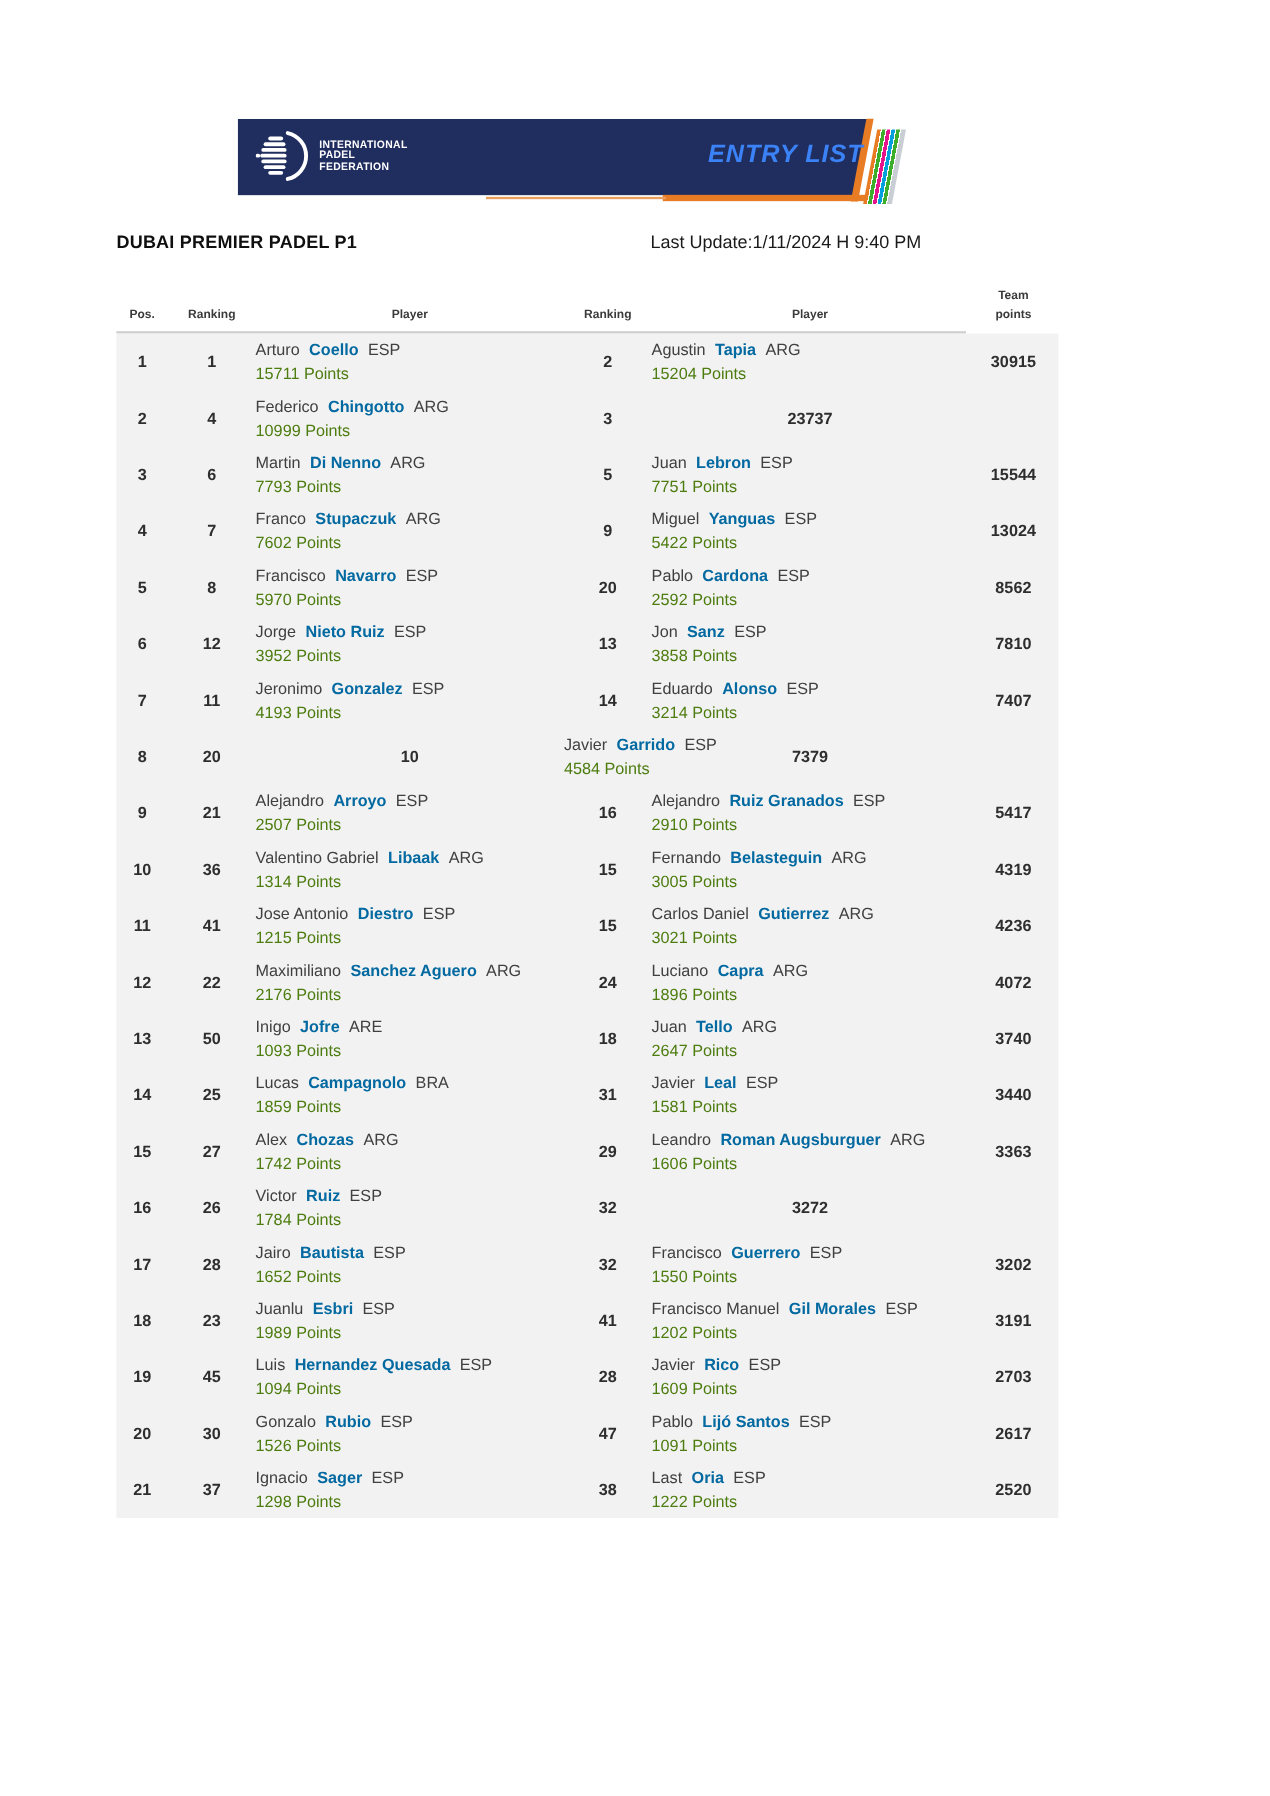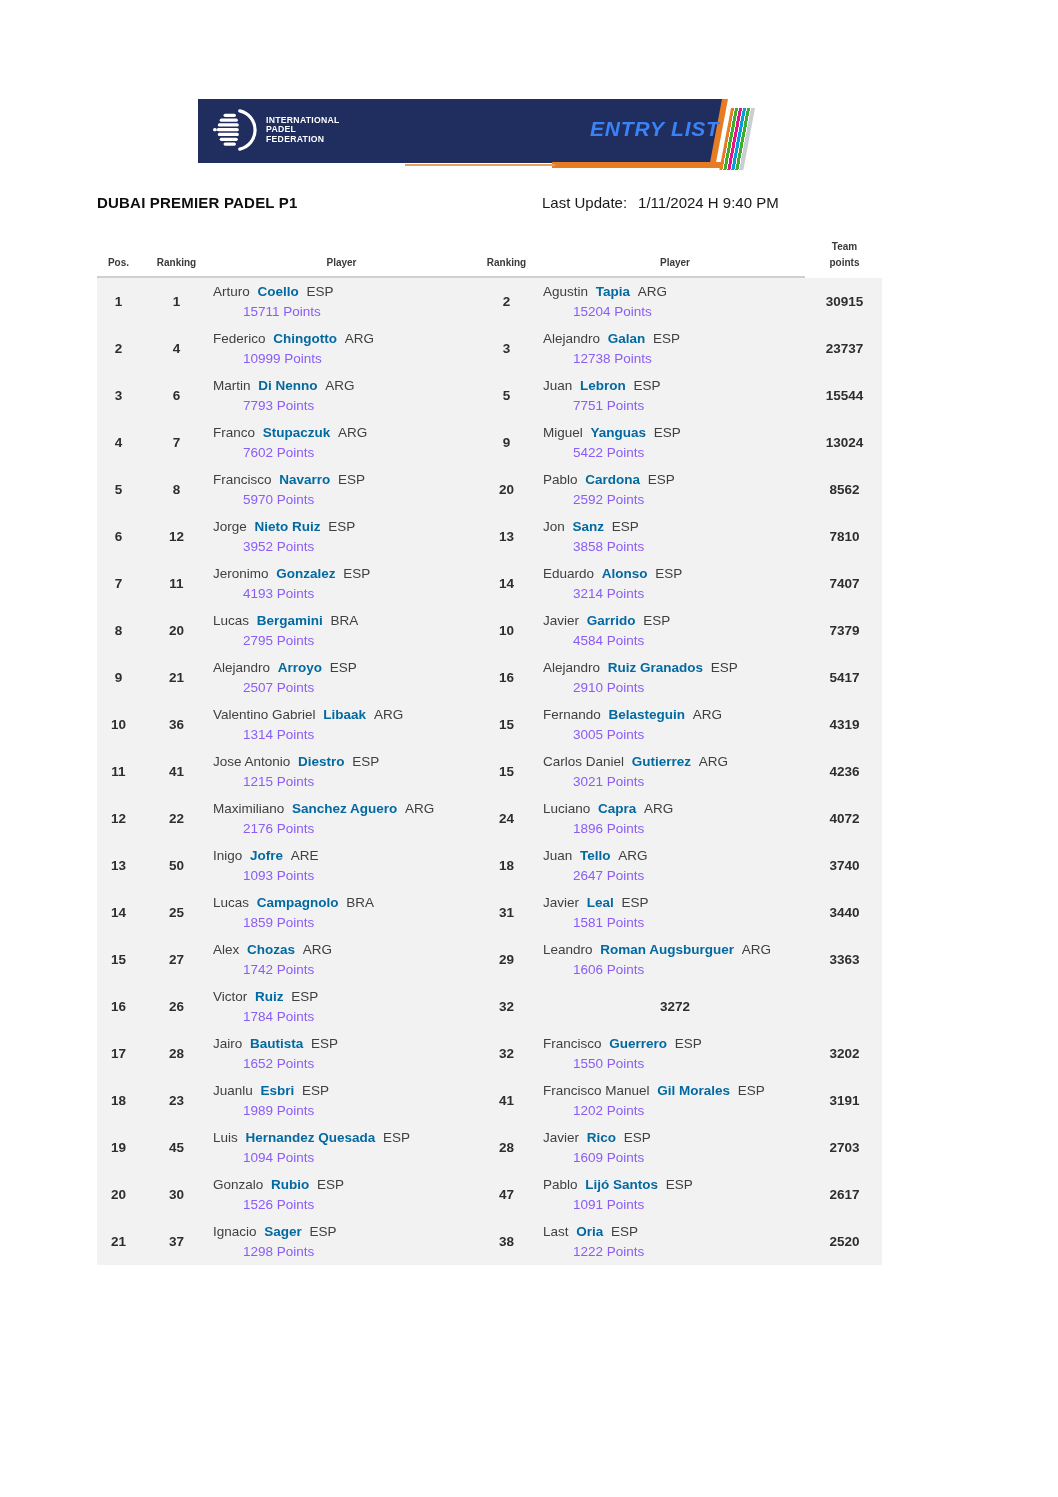--- a/index.html
+++ b/index.html
@@ -40,21 +40,21 @@
 
   .logo{position:absolute;left:213px;top:108px;display:flex;align-items:center;gap:9px;}
   .logo-text{color:#ffffff;font-size:9px;font-weight:700;line-height:9.5px;letter-spacing:.3px;transform:scaleX(.96);transform-origin:left;}
   .entry-list{
     position:absolute;left:590px;top:117px;color:#3b82f6;
     font-size:21px;font-weight:700;font-style:italic;letter-spacing:.8px;white-space:nowrap;
   }
 
   
   .title{position:absolute;left:97px;top:194px;font-size:15px;font-weight:700;color:#0f0f0f;letter-spacing:.2px;}
-  .last-update{position:absolute;left:542px;top:194px;font-size:15px;color:#1a1a1a;display:flex;gap:11px;white-space:nowrap;}
+  .last-update{position:absolute;left:542px;top:194px;font-size:15px;color:#1a1a1a;display:flex;gap:0;white-space:nowrap;}
 
   
   .table{position:absolute;left:97px;top:238px;width:785px;}
   .thead{
     display:grid;grid-template-columns:43px 73px 257px 73px 264px 75px;
     height:38px;align-items:end;
   }
   .th{
     text-align:center;font-weight:700;font-size:10px;color:#3a3a3a;
     line-height:16px;padding-bottom:5px;
@@ -66,21 +66,21 @@
     height:47px;
   }
   .c-num{
     display:flex;align-items:center;justify-content:center;
     font-weight:700;font-size:13.5px;color:#2e2e2e;
   }
   .c-player{padding-top:4px;font-size:13.5px;color:#404040;}
   .pname{line-height:20px;white-space:nowrap;}
   .np + .np{margin-left:4px;}
   .surname{font-weight:700;color:#0369a1;}
-  .ppoints{line-height:20px;color:#8b5cf6;margin-left:30px;}
+  .ppoints{line-height:20px;color:#4d7c0f;}
 </style>
 </head>
 <body>
 
 <div class="page">
 
   <div class="banner">
     <div class="banner-navy"></div>
     <div class="orange-edge"></div>
     <div class="stripes"></div>
@@ -160,28 +160,20 @@
     <div class="c-num">4</div>
     <div class="c-player">
       <div class="pname">
         <span class="np">Federico</span>
         <span class="np surname">Chingotto</span>
         <span class="np">ARG</span>
       </div>
       <div class="ppoints">10999 Points</div>
     </div>
     <div class="c-num">3</div>
-    <div class="c-player">
-      <div class="pname">
-        <span class="np">Alejandro</span>
-        <span class="np surname">Galan</span>
-        <span class="np">ESP</span>
-      </div>
-      <div class="ppoints">12738 Points</div>
-    </div>
     <div class="c-num">23737</div>
   </div>
 
   <div class="row">
     <div class="c-num">3</div>
     <div class="c-num">6</div>
     <div class="c-player">
       <div class="pname">
         <span class="np">Martin</span>
         <span class="np surname">Di Nenno</span>
@@ -289,28 +281,20 @@
         <span class="np">ESP</span>
       </div>
       <div class="ppoints">3214 Points</div>
     </div>
     <div class="c-num">7407</div>
   </div>
 
   <div class="row">
     <div class="c-num">8</div>
     <div class="c-num">20</div>
-    <div class="c-player">
-      <div class="pname">
-        <span class="np">Lucas</span>
-        <span class="np surname">Bergamini</span>
-        <span class="np">BRA</span>
-      </div>
-      <div class="ppoints">2795 Points</div>
-    </div>
     <div class="c-num">10</div>
     <div class="c-player">
       <div class="pname">
         <span class="np">Javier</span>
         <span class="np surname">Garrido</span>
         <span class="np">ESP</span>
       </div>
       <div class="ppoints">4584 Points</div>
     </div>
     <div class="c-num">7379</div>

